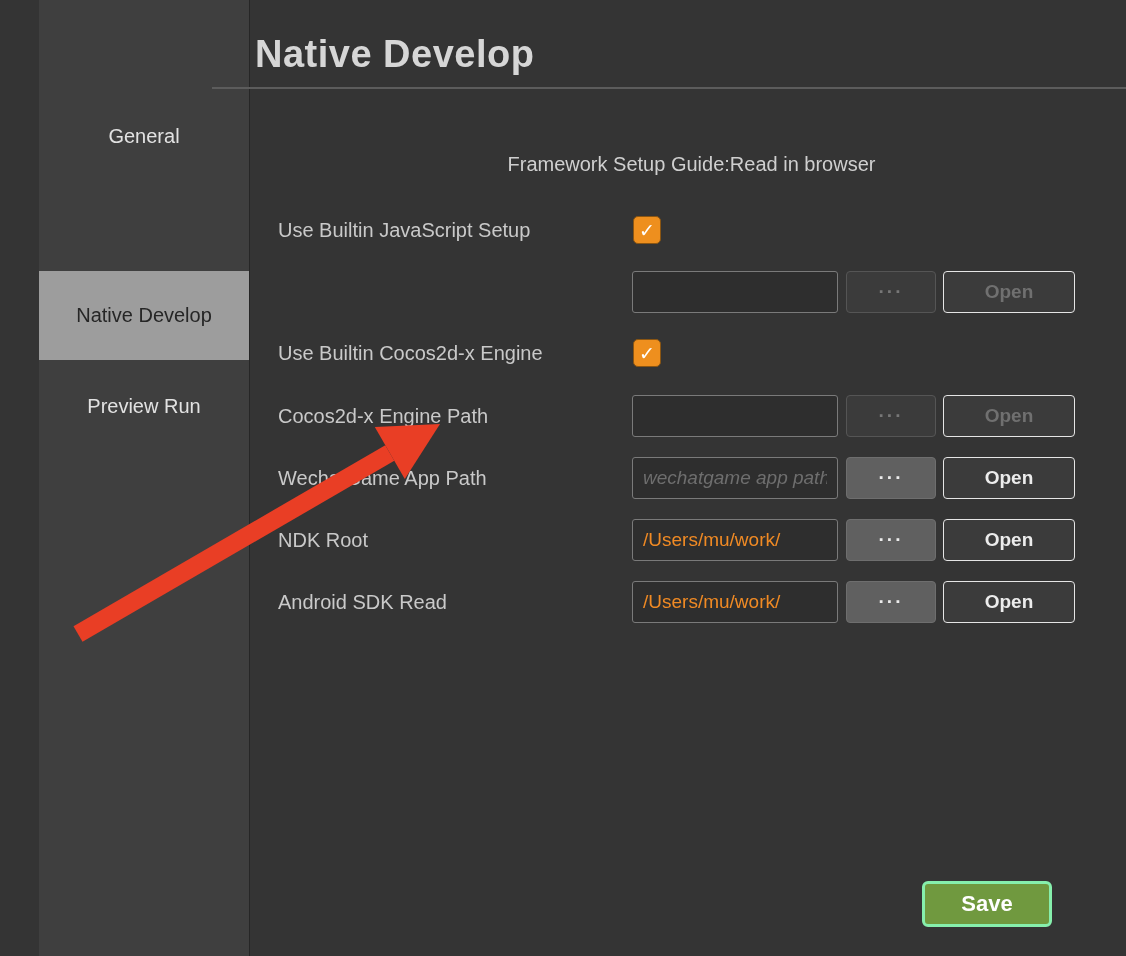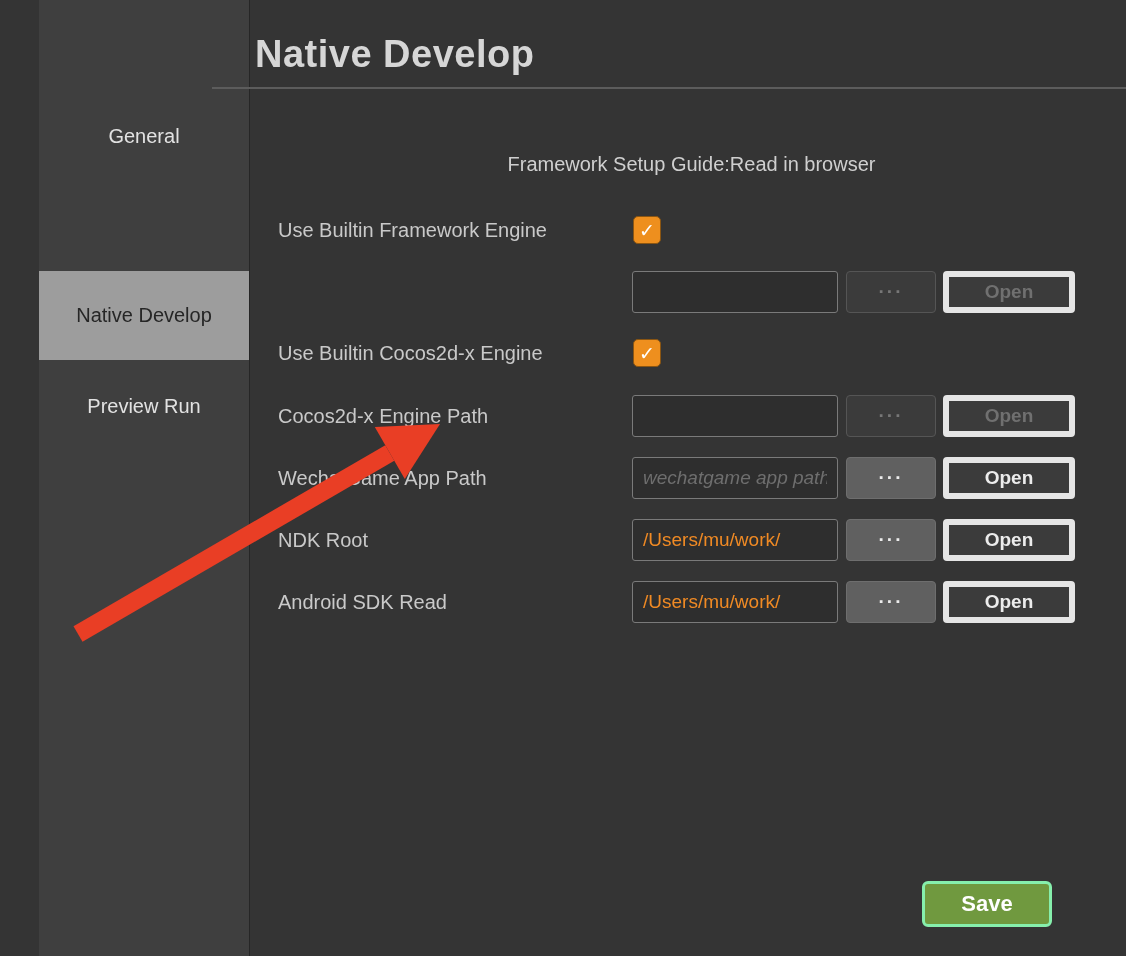--- a/index.html
+++ b/index.html
@@ -30,21 +30,21 @@
   .path-input{position:absolute;left:420px;top:0;width:206px;height:42px;
               box-sizing:border-box;background:#2e2e2e;border:1px solid #7a7a7a;
               border-radius:3px;padding:0 10px;font-size:19px;color:#f08a24;
               font-family:"Liberation Sans","DejaVu Sans",sans-serif;outline:none;}
   .path-input::placeholder{color:#6e6e6e;font-style:italic;}
   .btn{position:absolute;top:0;height:42px;box-sizing:border-box;border-radius:4px;
        font-size:19px;cursor:pointer;font-family:inherit;}
   .browse{left:634px;width:90px;background:#606060;border:1px solid #6e6e6e;
           color:#ececec;font-weight:700;letter-spacing:2px;}
   .browse.disabled{background:#3b3b3b;border:1px solid #555;color:#777;}
-  .open{left:731px;width:132px;background:#3b3b3b;border:6px solid #e5e5e5;
+  .open{left:731px;width:132px;background:#3b3b3b;border:1px solid #e5e5e5;
         color:#ececec;font-weight:700;}
   .open.disabled{color:#707070;}
   
   .save{position:absolute;left:922px;top:881px;width:130px;height:46px;
         background:#70993f;border:3px solid #86efac;border-radius:6px;
         color:#fff;font-size:22px;font-weight:700;cursor:pointer;
         font-family:inherit;}
   
   .arrow{position:absolute;left:0;top:0;pointer-events:none;}
 </style>
@@ -57,21 +57,21 @@
     <div class="side-item" style="top:114px">General</div>
     <div class="side-item sel" style="top:271px;height:89px;line-height:89px">Native Develop</div>
     <div class="side-item" style="top:384px">Preview Run</div>
   </aside>
 
   <h1 class="title">Native Develop</h1>
   <div class="divider"></div>
   <div class="guide">Framework Setup Guide:Read in browser</div>
 
   <div class="row" style="top:209px">
-    <span class="lbl">Use Builtin Framework Engine</span>
+    <span class="lbl">Use Builtin JavaScript Setup</span>
     <span class="checkbox">
       <span>✓</span>
     </span>
   </div>
 
   <div class="row" style="top:271px">
     <input class="path-input" value="" style="">
     <button class="btn browse disabled">···</button>
     <button class="btn open disabled">Open</button>
   </div>

